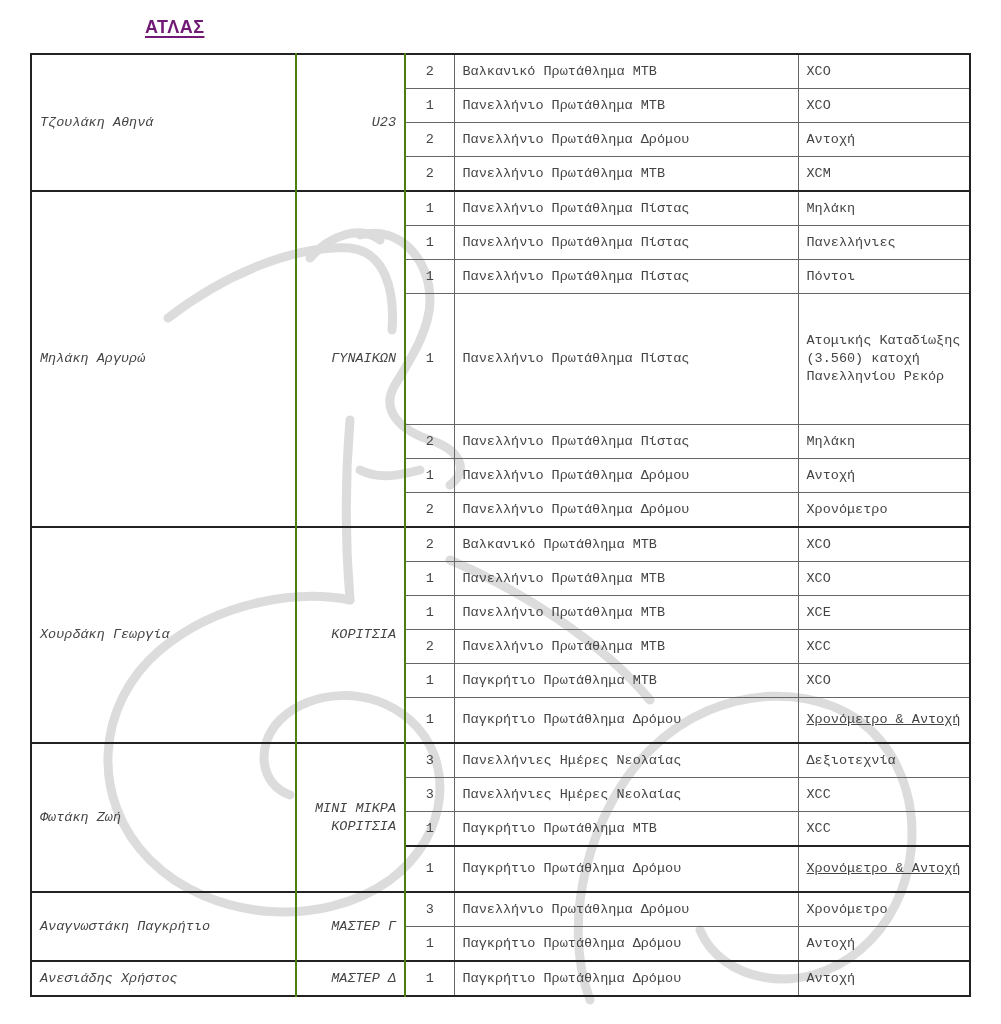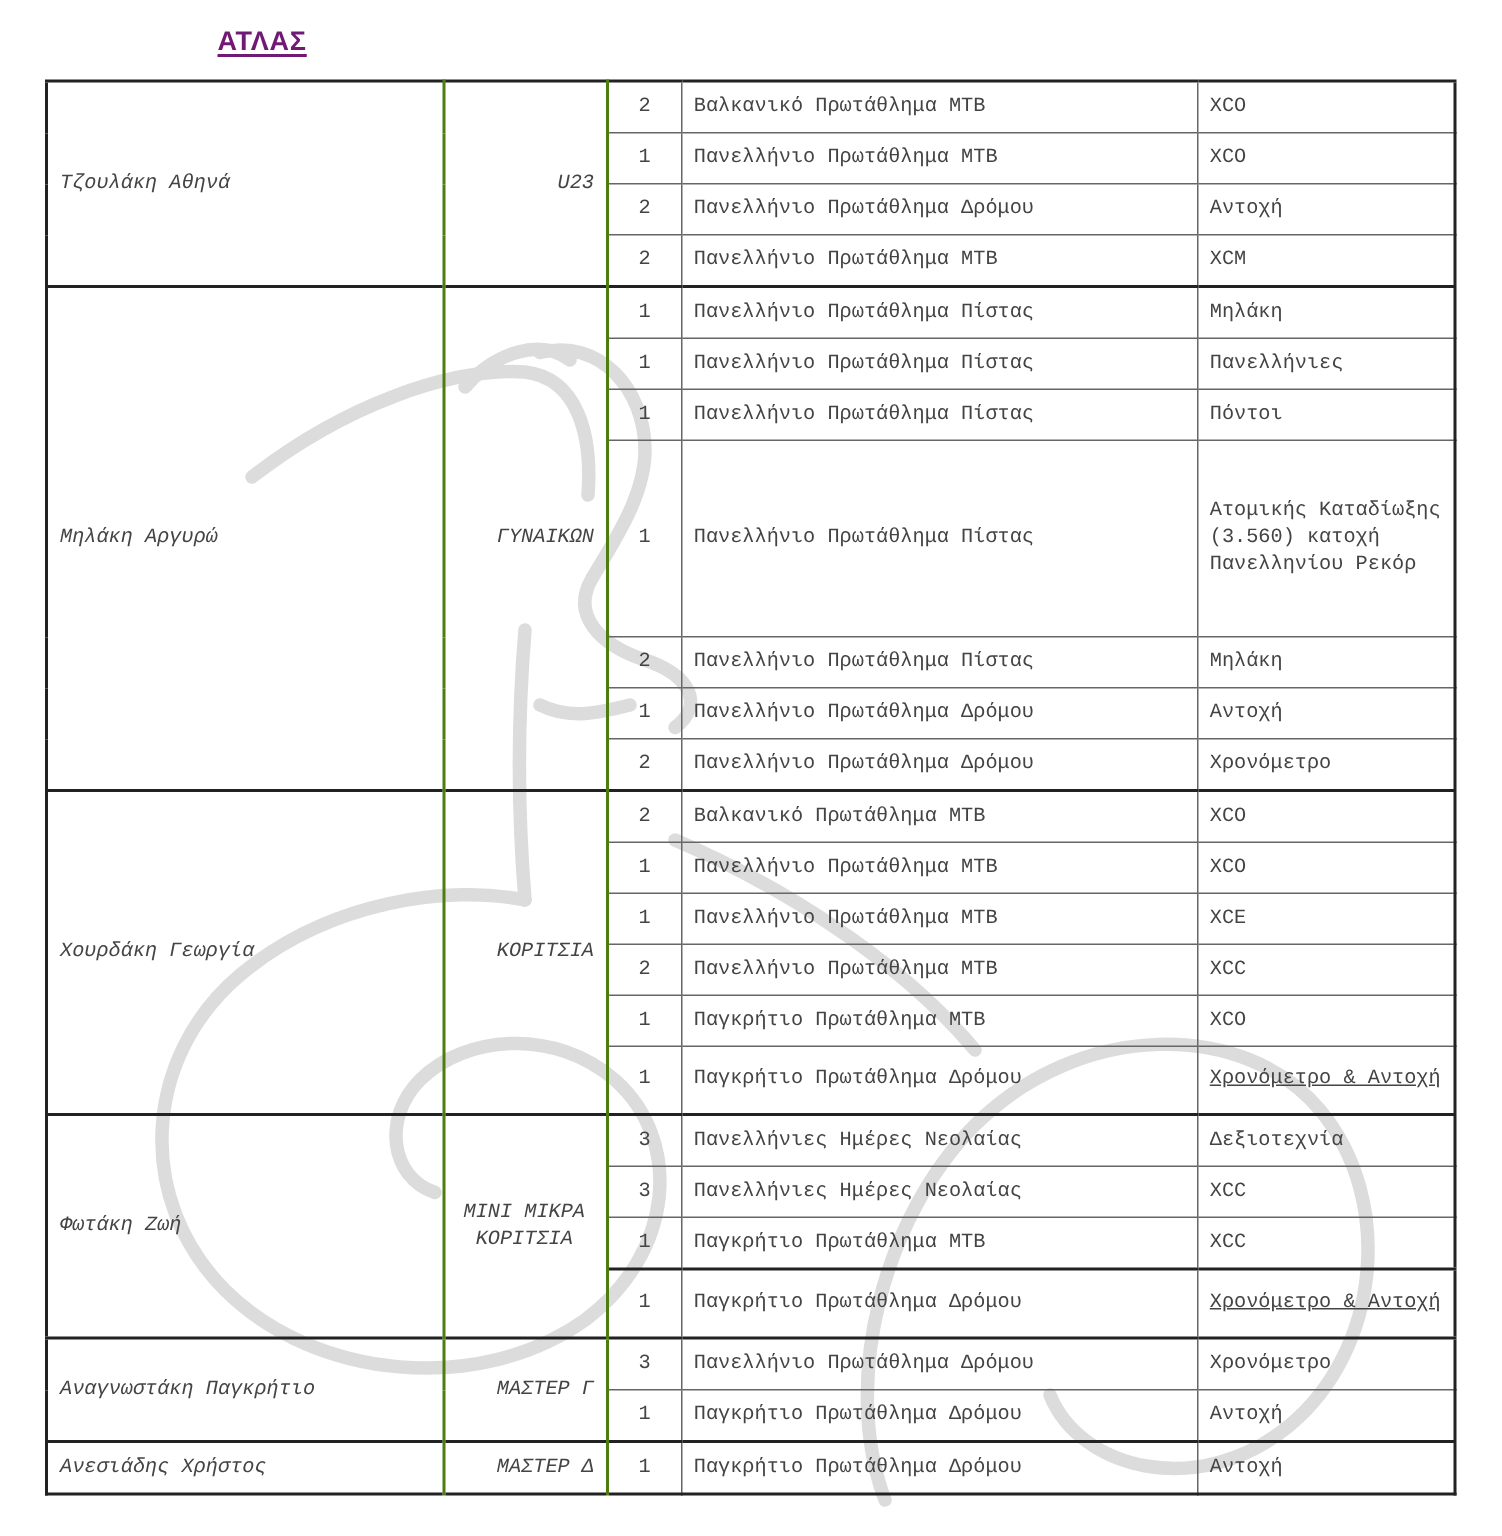--- a/index.html
+++ b/index.html
@@ -22,21 +22,21 @@
   table.results td {
     border: 1px solid #666;
     padding: 0 8px;
     height: 33px;
     vertical-align: middle;
     line-height: 18px;
     background: transparent;
   }
   table.results td.rank { text-align: center; padding: 0; }
   table.results td.cat { padding-left: 6px; text-align: right; }
-  table.results td.cat.center { text-align: center; }
+  table.results td.cat.center { }
   table.results tr.group-start td { border-top: 2px solid #222; }
   table.results td.name, table.results td.cat { border-right: 2px solid #4d7c0f; font-style: italic; }
   td.event5 { line-height: 20px; }
   td.wrap2 { line-height: 16px; text-decoration: underline; }
   tr.tall td { height: 130px; }
   tr.two td { height: 44px; }
 </style>
 </head>
 <body>
 

